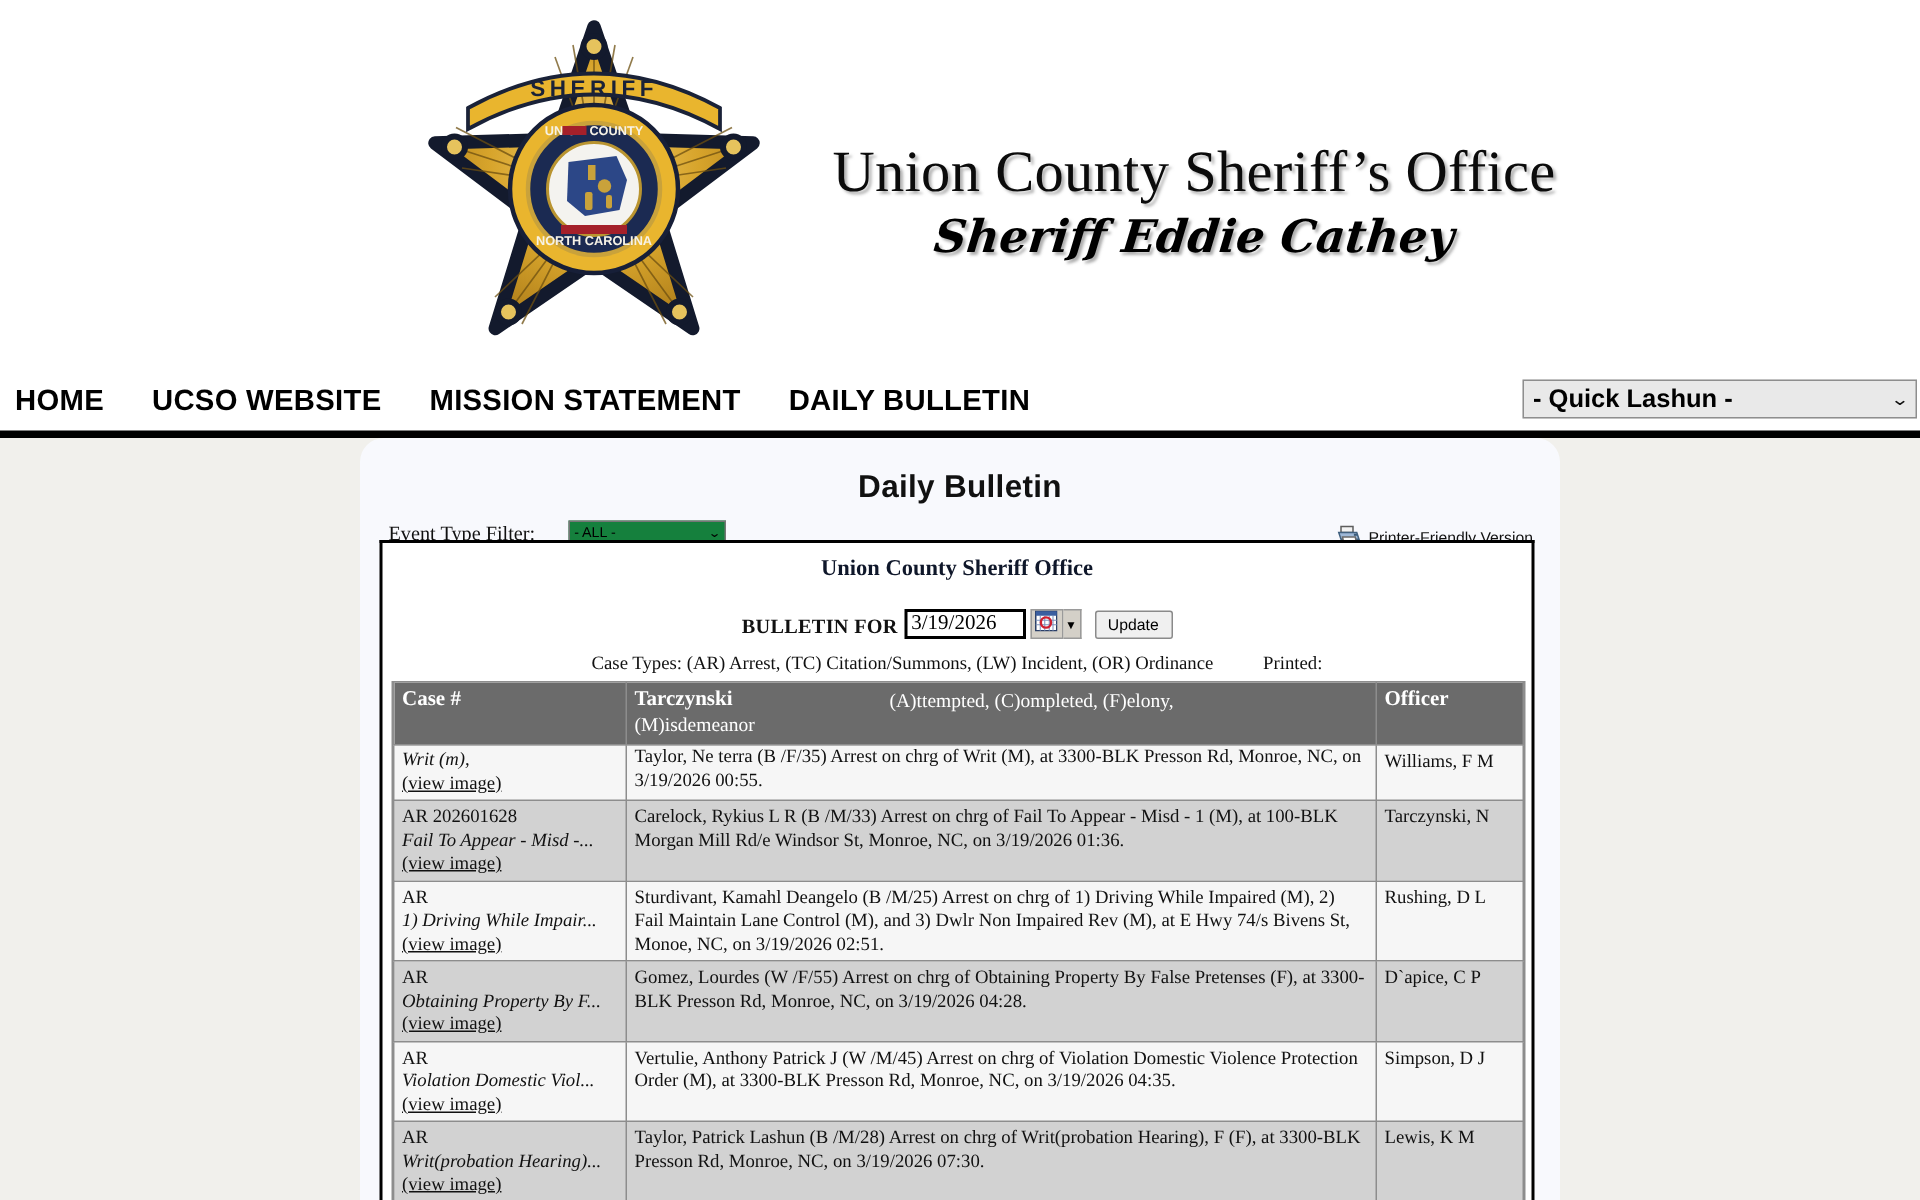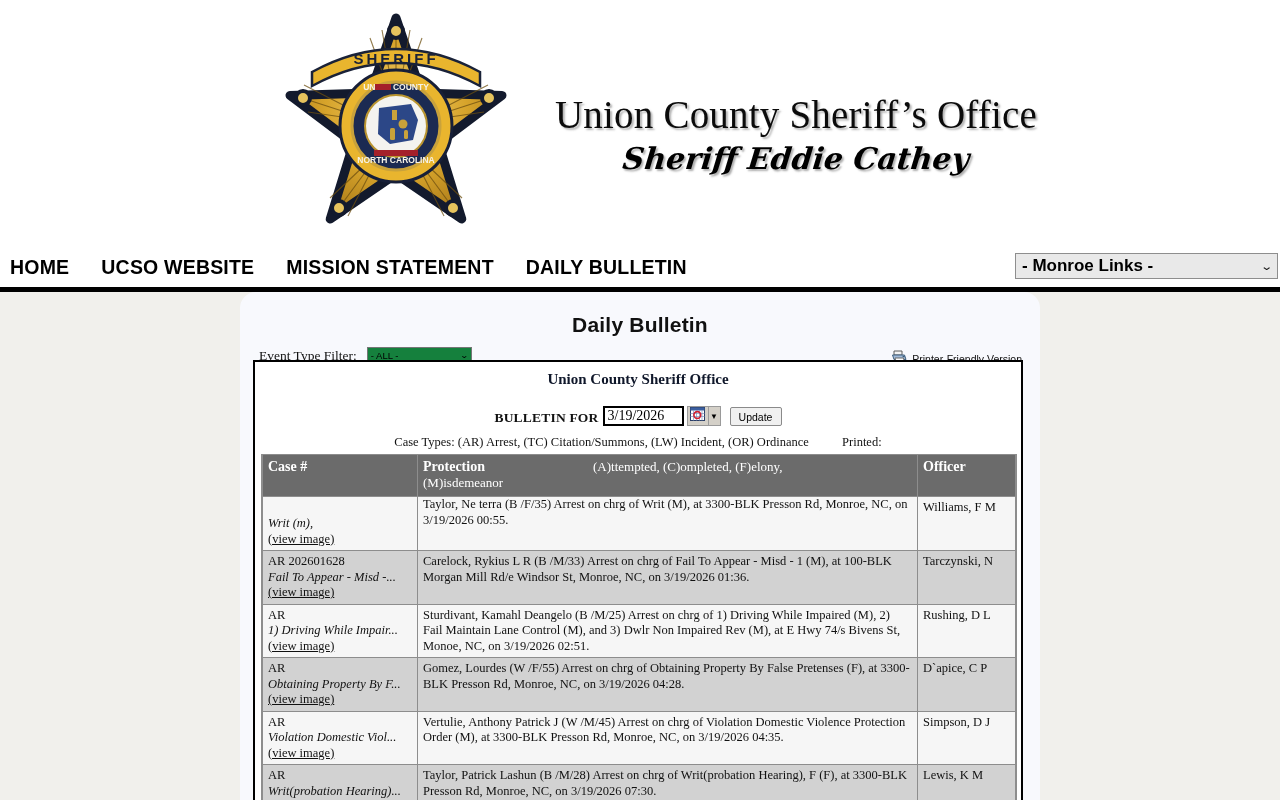--- a/index.html
+++ b/index.html
@@ -146,21 +146,21 @@
     position: relative;
     height: 26px;
     margin-top: 10px;
   }
   .filter-left {
     position: absolute;
     left: 19px;
     top: 0;
     display: flex;
     align-items: center;
-    gap: 10px;
+    gap: 22px;
   }
   .filter-label {
     font-family: "Liberation Serif", "DejaVu Serif", serif;
     font-size: 13.5px;
     color: #111;
   }
   .filter-select {
     width: 105px;
     height: 17px;
     background: #15803d;
@@ -352,21 +352,21 @@
   td.c-off  { width: 98px; vertical-align: middle; }
   .case-id { display: block; }
   .case-chg { display: block; font-style: italic; }
   .view-link {
     display: inline-block;
     text-decoration: underline;
     color: #111;
     cursor: pointer;
   }
   .clipped-row td { padding-top: 0; }
-  .clipped-row .c-case { padding-top: 19px; }
+  .clipped-row .c-case { padding-top: 2px; }
   .clipped-row .c-desc { padding-top: 0; }
 </style>
 </head>
 <body>
 
 <div class="masthead">
 
   <div class="badge-wrap">
     <svg width="248" height="232" viewBox="0 0 248 232" aria-hidden="true">
       <defs>
@@ -440,21 +440,21 @@
 </div>
 
 <div class="navbar">
   <div class="nav-items">
     <a class="nav-item">HOME</a>
     <a class="nav-item">UCSO WEBSITE</a>
     <a class="nav-item">MISSION STATEMENT</a>
     <a class="nav-item">DAILY BULLETIN</a>
   </div>
   <div class="quicklinks">
-    <span>- Monroe Links -</span>
+    <span>- Quick Lashun -</span>
     <span class="ql-caret">⌄</span>
   </div>
 </div>
 
 <div class="pagewrap">
   <div class="panel">
 
     <div class="bulletin-heading">Daily Bulletin</div>
 
     <div class="filterbar">
@@ -523,21 +523,21 @@
               <col style="width:500px">
               <col style="width:98px">
           </colgroup>
           <thead>
             <tr>
               <th>
                 <span>Case #</span>
               </th>
               <th>
                 <div class="th-desc-wrap">
-                  <span>Protection</span>
+                  <span>Tarczynski</span>
                   <span class="th-desc-sub">(A)ttempted, (C)ompleted, (F)elony,</span>
                   <div class="th-desc-sub2">(M)isdemeanor</div>
                 </div>
               </th>
               <th>
                 <span>Officer</span>
               </th>
             </tr>
           </thead>
           <tbody id="tbody">

